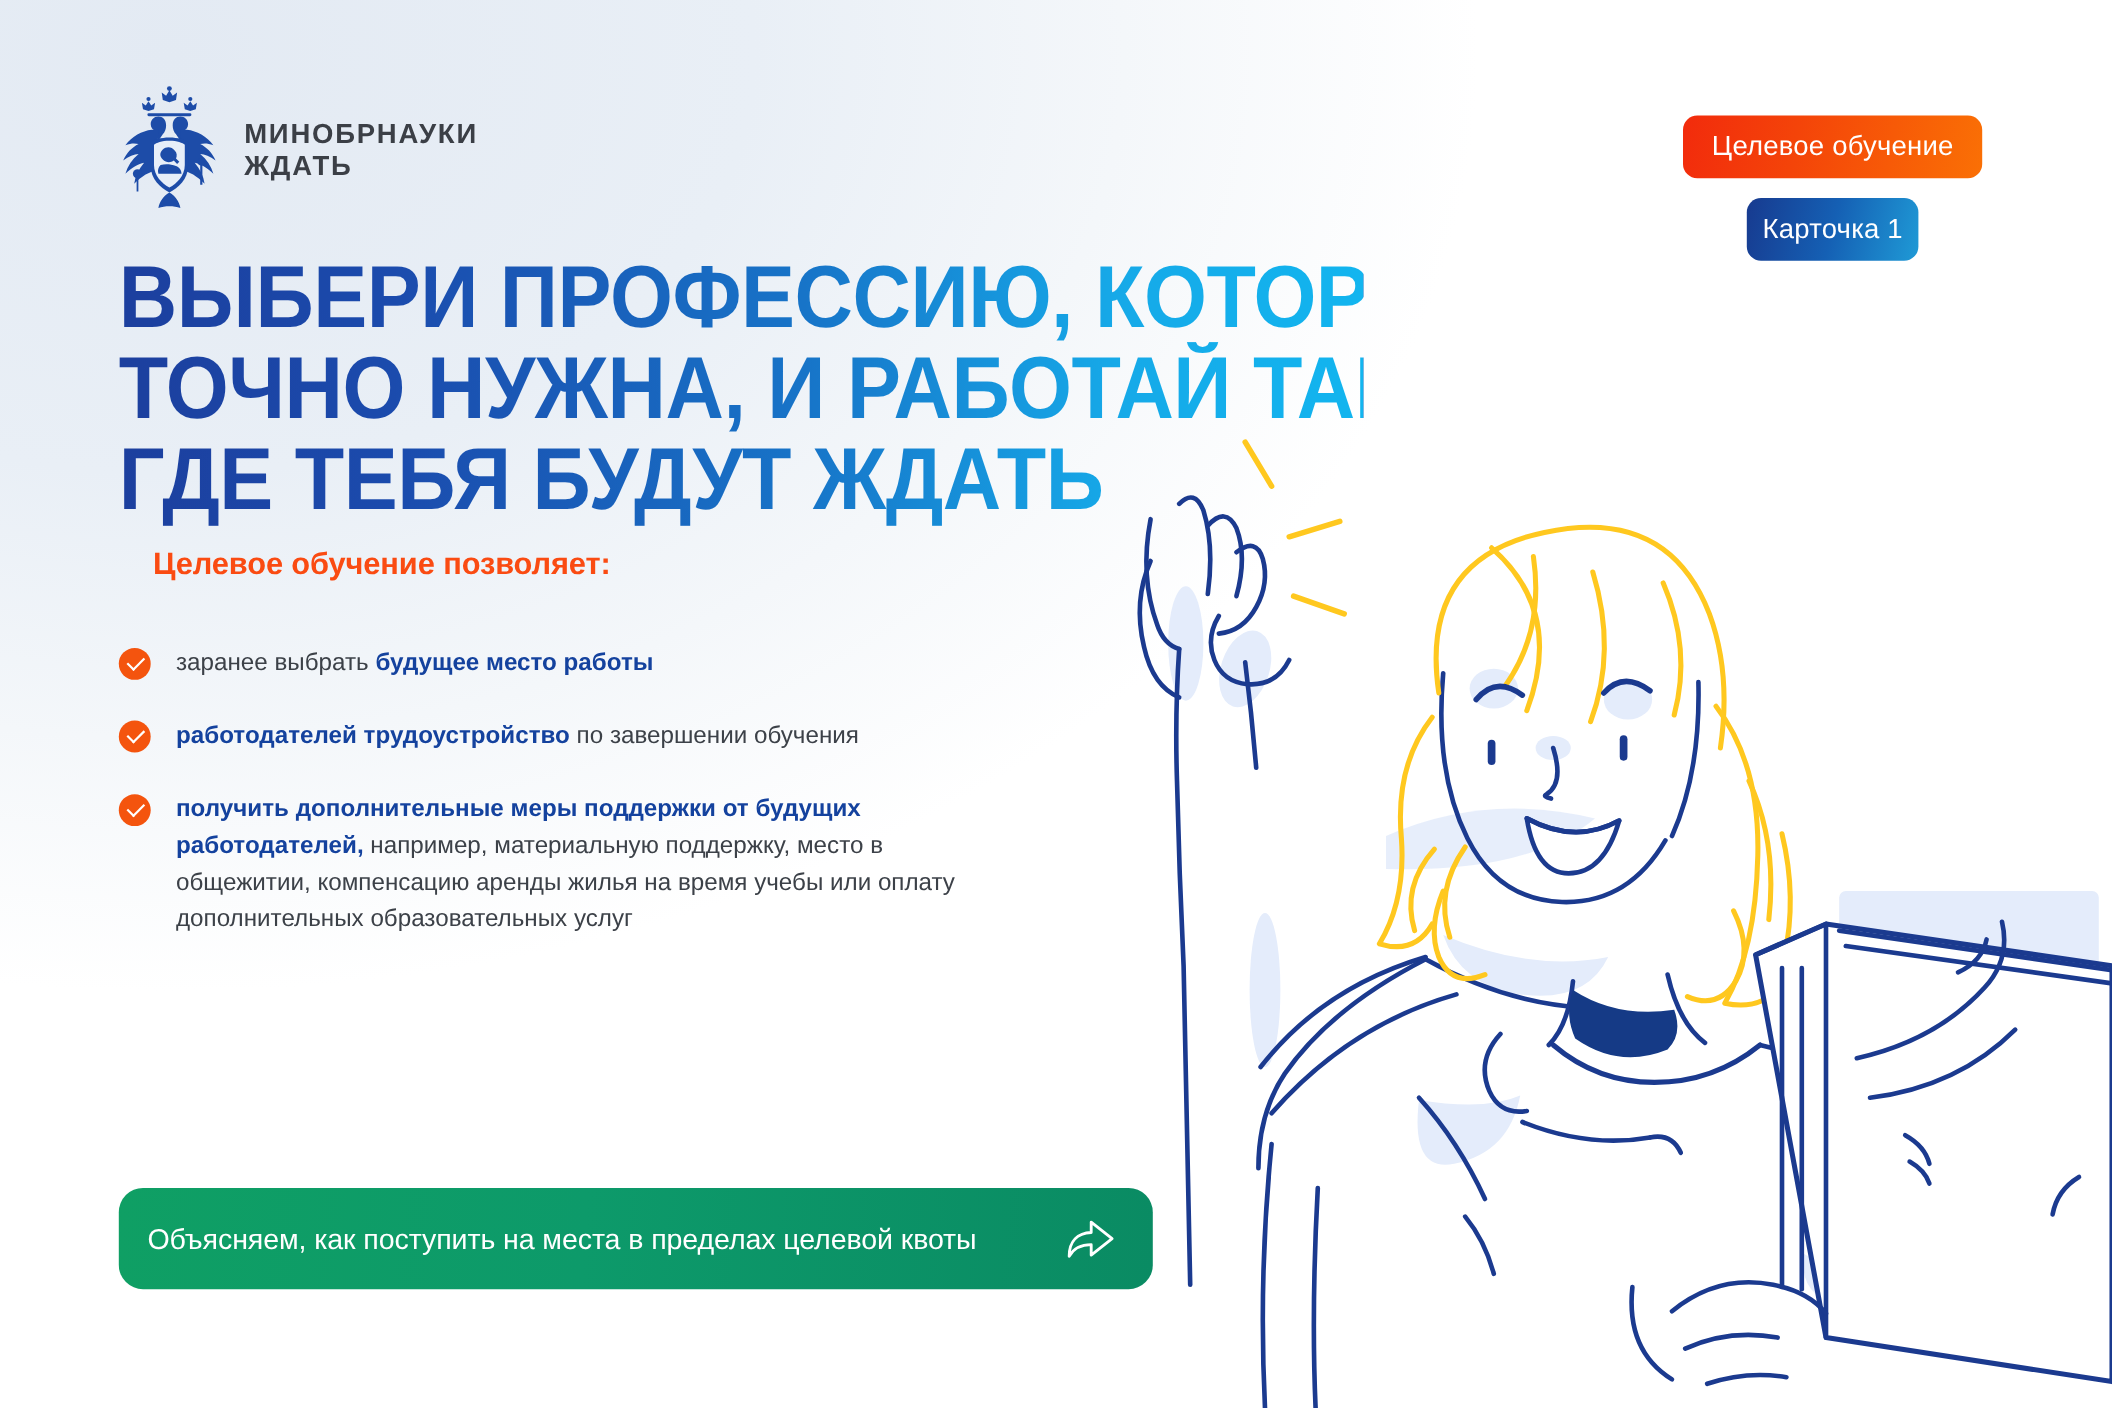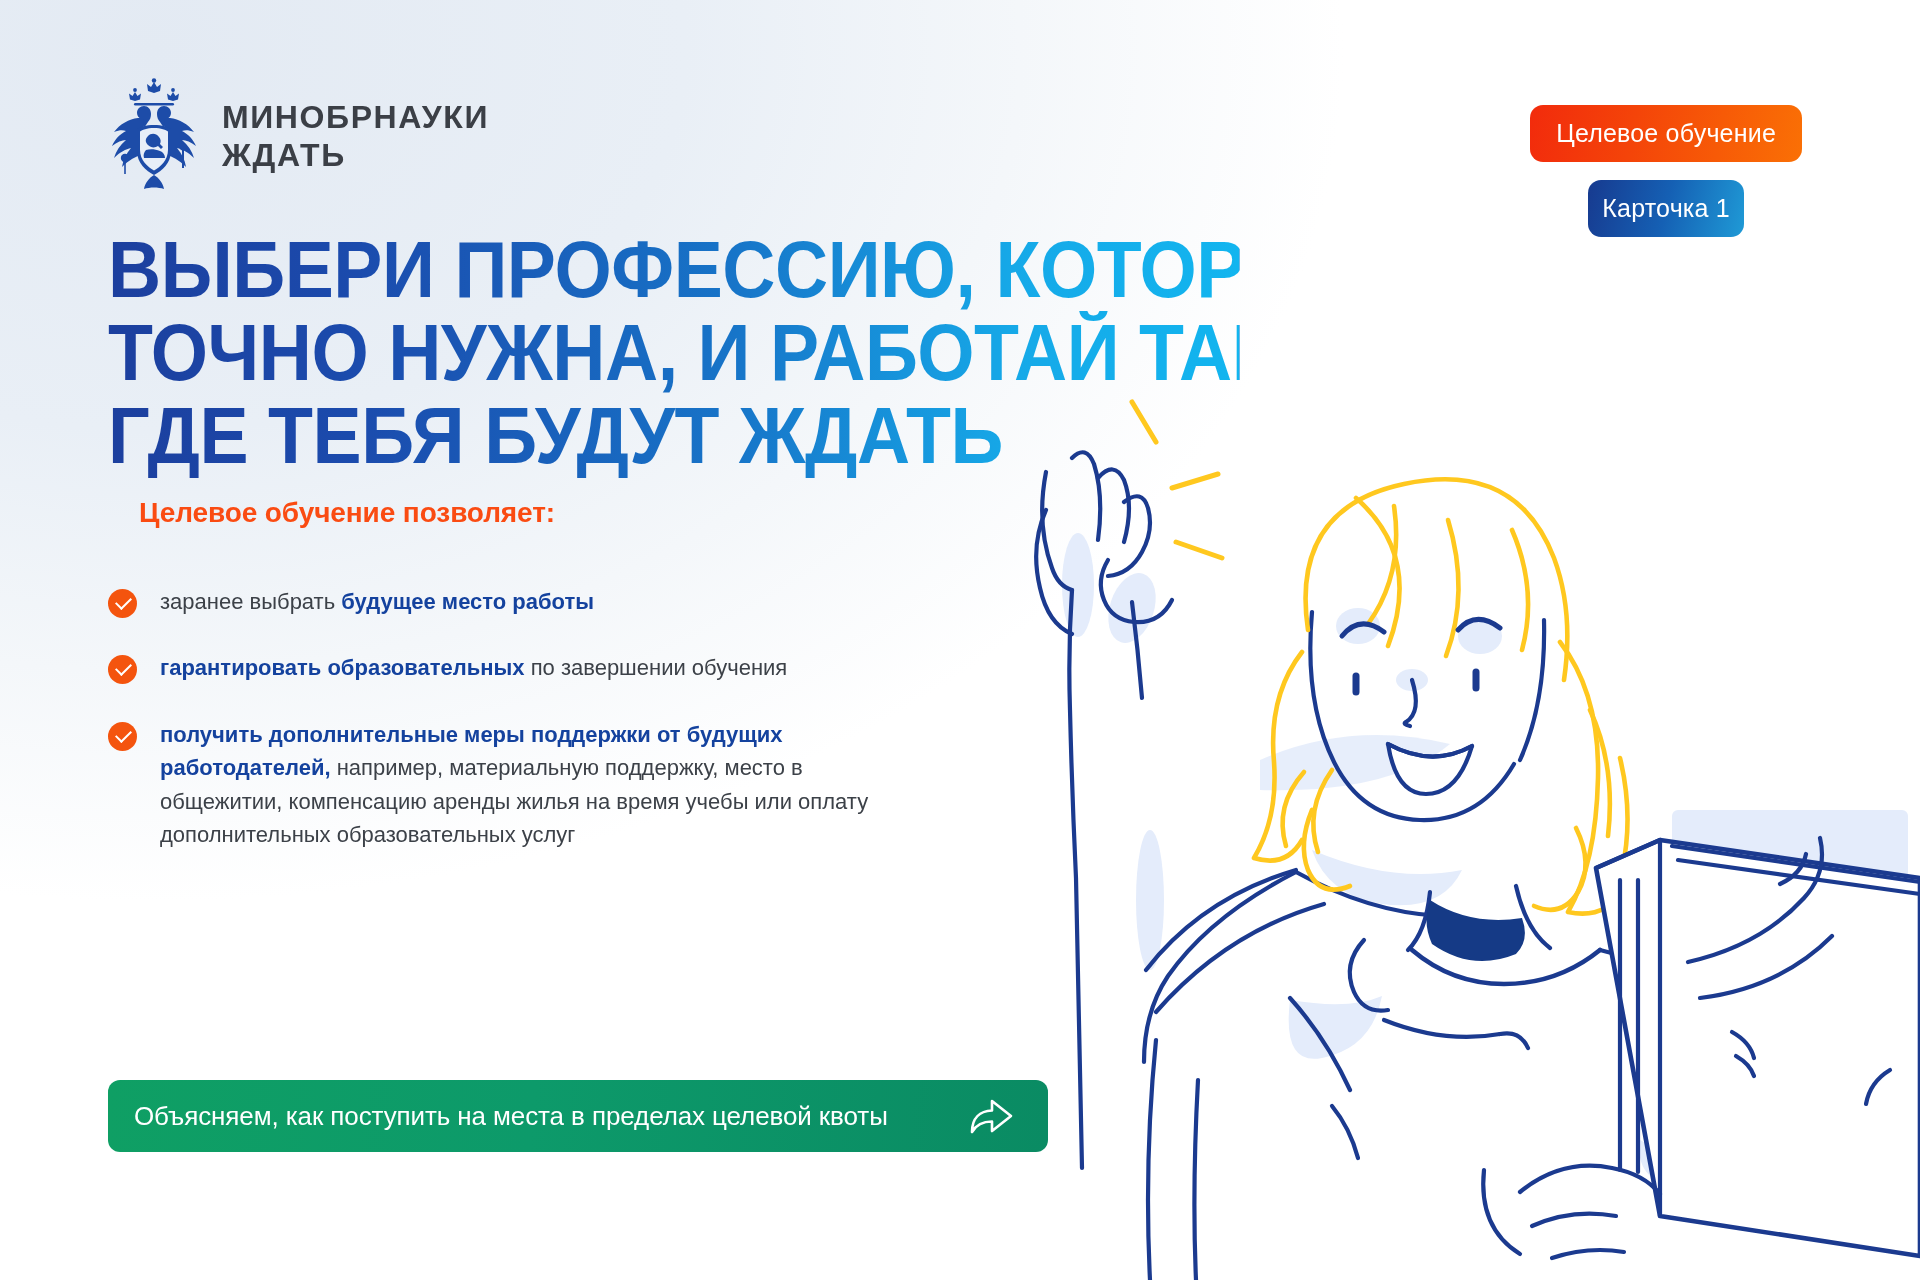--- a/index.html
+++ b/index.html
@@ -10,21 +10,21 @@
       radial-gradient(ellipse 1400px 1000px at 8% 4%, #e3eaf3 0%, #e9eff6 38%, #f4f7fa 62%, #ffffff 85%),
       linear-gradient(160deg,#e4ebf3 0%, #f1f5f9 45%, #ffffff 80%);
     position:relative;
   }
 
   
   .header{ position:absolute; top:0; left:0; width:1920px; height:230px; }
 
   .brand{ position:absolute; left:108px; top:78px; display:flex; align-items:center; gap:22px; }
   .emblem{ width:92px; height:118px; flex:0 0 auto; }
-  .brand-text{ font-weight:bold; font-size:32px; line-height:1.18; letter-spacing:1.6px; color:#3b3f46; }
+  .brand-text{ font-weight:bold; font-size:25px; line-height:1.18; letter-spacing:1.6px; color:#3b3f46; }
   .brand-text div{ white-space:nowrap; }
 
   .badges{ position:absolute; right:118px; top:105px; display:flex; gap:18px; align-items:center;flex-direction:column; }
   .badge{
     height:57px; display:flex; align-items:center; justify-content:center;
     border-radius:13px; color:#fff; font-size:25px; letter-spacing:.2px; white-space:nowrap;
   }
   .badge-orange{ padding:0 26px; background:linear-gradient(100deg,#f22b0c 0%, #f44409 38%, #fa7005 100%); }
   .badge-blue{ padding:0 14px; background:linear-gradient(105deg,#173a8f 0%, #1560b4 50%, #1f9ad6 100%); }
 
@@ -56,22 +56,22 @@
   .chk::after{
     content:""; position:absolute; left:8px; top:8px; width:13px; height:7px;
     border-left:2.6px solid #fff; border-bottom:2.6px solid #fff;
     transform:rotate(-45deg);
   }
   .btxt{ font-size:22px; line-height:1.52; color:#3c4148; }
   .btxt b{ color:#14429e; font-weight:bold; }
 
   
   .cta{
-    position:absolute; left:108px; top:1080px; height:72px; width:940px;
-    border-radius:12px; background:linear-gradient(95deg,#0f9f64 0%, #0d9a6a 45%, #0a8b63 100%);
+    position:absolute; left:108px; top:1080px; height:92px; width:940px;
+    border-radius:22px; background:linear-gradient(95deg,#0f9f64 0%, #0d9a6a 45%, #0a8b63 100%);
     display:flex; align-items:center; justify-content:space-between;
     padding:0 34px 0 26px; cursor:pointer;
   }
   .cta-label{ color:#fff; font-size:26px; letter-spacing:-.1px; white-space:nowrap; }
   .cta-arrow{ width:46px; height:40px; flex:0 0 auto; }
 
   
   .illus{ position:absolute; right:0; bottom:0; width:960px; height:900px; pointer-events:none; }
 </style>
 </head>
@@ -132,21 +132,21 @@
 
 <div class="bullets">
 
   <div class="bullet">
     <span class="chk"></span>
     <span class="btxt"><span>заранее выбрать </span><b>будущее место работы</b></span>
   </div>
 
   <div class="bullet">
     <span class="chk"></span>
-    <span class="btxt"><b>гарантировать образовательных</b><span> по завершении обучения</span></span>
+    <span class="btxt"><b>работодателей трудоустройство</b><span> по завершении обучения</span></span>
   </div>
 
   <div class="bullet">
     <span class="chk"></span>
     <span class="btxt"><b>получить дополнительные меры поддержки от будущих работодателей,</b><span> например, материальную поддержку, место в общежитии, компенсацию аренды жилья на время учебы или оплату дополнительных образовательных услуг</span></span>
   </div>
 
 </div>
 
 <div class="cta">

